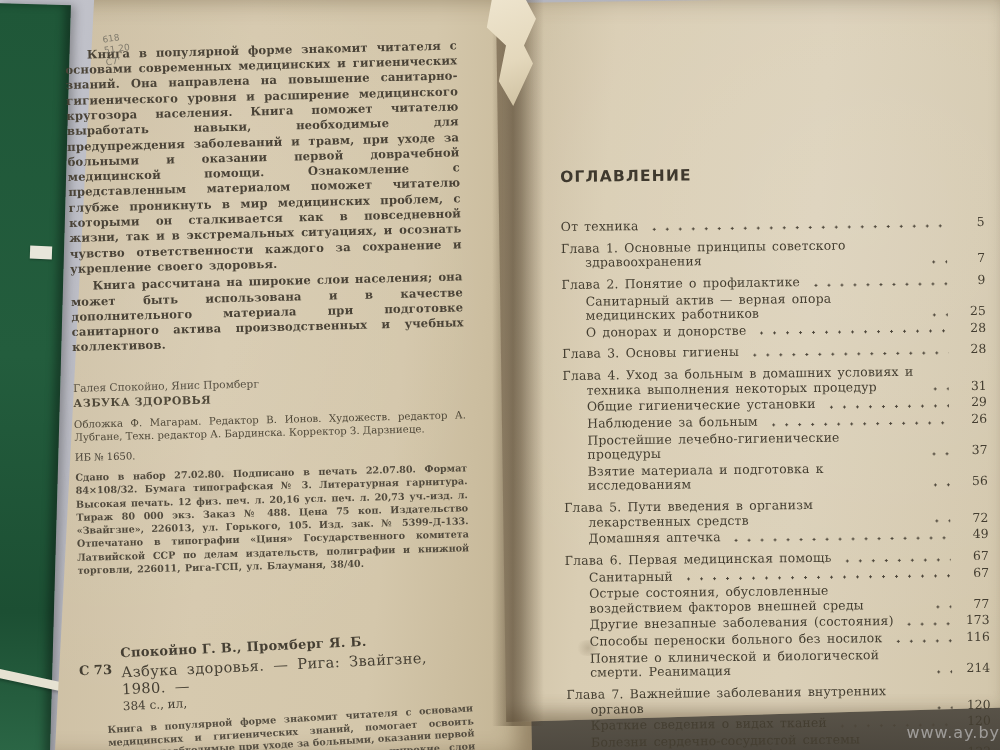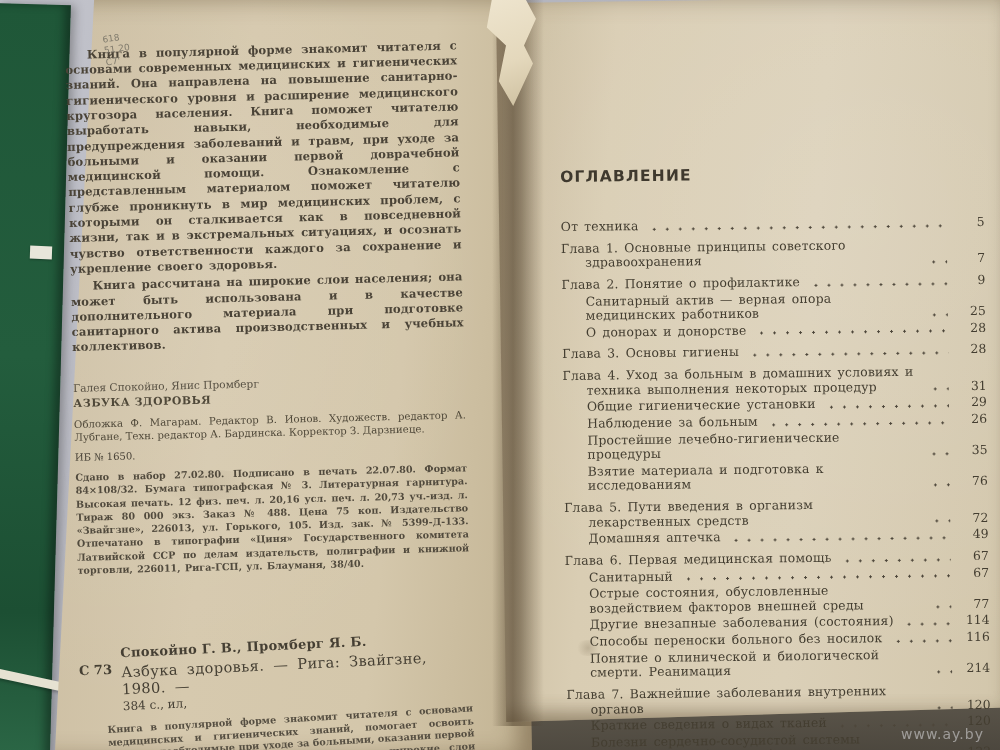--- a/index.html
+++ b/index.html
@@ -95,23 +95,23 @@
   .toc-label{flex:0 1 auto;letter-spacing:.2px;word-spacing:2px;}
   .lvl0 .toc-label{padding-left:24px;text-indent:-24px;}
   .lvl1 .toc-label{padding-left:24px;}
   .toc-leader{
     flex:1 1 24px;min-width:22px;height:12px;margin:0 4px 0 7px;
     background-image:radial-gradient(circle,#4d463a 1.1px,rgba(0,0,0,0) 1.3px);
     background-size:13px 5px;background-repeat:repeat-x;background-position:2px calc(100% - 2px);
   }
   .toc-page{flex:0 0 34px;text-align:right;font-weight:500;}
   .watermark{
-    position:absolute;right:16px;bottom:8px;
+    position:absolute;right:0;bottom:8px;
     font-family:"DejaVu Sans","Liberation Sans",sans-serif;
-    font-size:14px;color:rgba(235,235,240,.5);letter-spacing:1px;
+    font-size:16px;color:rgba(235,235,240,.5);letter-spacing:1px;
   }
   
   .stain1{position:absolute;left:575px;top:640px;width:26px;height:16px;border-radius:50%;
     background:radial-gradient(circle,rgba(110,95,70,.25),rgba(0,0,0,0) 70%);}
   .stain2{position:absolute;left:150px;top:470px;width:120px;height:30px;border-radius:50%;
     background:radial-gradient(circle,rgba(120,105,80,.12),rgba(0,0,0,0) 70%);}
 </style>
 </head>
 <body>
 
@@ -212,27 +212,27 @@
 
   <div class="toc-row lvl1">
     <span class="toc-label">Наблюдение за больным</span>
     <span class="toc-leader"></span>
     <span class="toc-page">26</span>
   </div>
 
   <div class="toc-row lvl1">
     <span class="toc-label">Простейшие лечебно-гигиенические процедуры</span>
     <span class="toc-leader"></span>
-    <span class="toc-page">35</span>
+    <span class="toc-page">37</span>
   </div>
 
   <div class="toc-row lvl1">
     <span class="toc-label">Взятие материала и подготовка к исследованиям</span>
     <span class="toc-leader"></span>
-    <span class="toc-page">76</span>
+    <span class="toc-page">56</span>
   </div>
 
   <div class="toc-row lvl0">
     <span class="toc-label">Глава 5. Пути введения в организм лекарственных средств</span>
     <span class="toc-leader"></span>
     <span class="toc-page">72</span>
   </div>
 
   <div class="toc-row lvl1">
     <span class="toc-label">Домашняя аптечка</span>
@@ -254,21 +254,21 @@
 
   <div class="toc-row lvl1">
     <span class="toc-label">Острые состояния, обусловленные воздействием факторов внешней среды</span>
     <span class="toc-leader"></span>
     <span class="toc-page">77</span>
   </div>
 
   <div class="toc-row lvl1">
     <span class="toc-label">Другие внезапные заболевания (состояния)</span>
     <span class="toc-leader"></span>
-    <span class="toc-page">114</span>
+    <span class="toc-page">173</span>
   </div>
 
   <div class="toc-row lvl1">
     <span class="toc-label">Способы переноски больного без носилок</span>
     <span class="toc-leader"></span>
     <span class="toc-page">116</span>
   </div>
 
   <div class="toc-row lvl1">
     <span class="toc-label">Понятие о клинической и биологической смерти. Реанимация</span>

